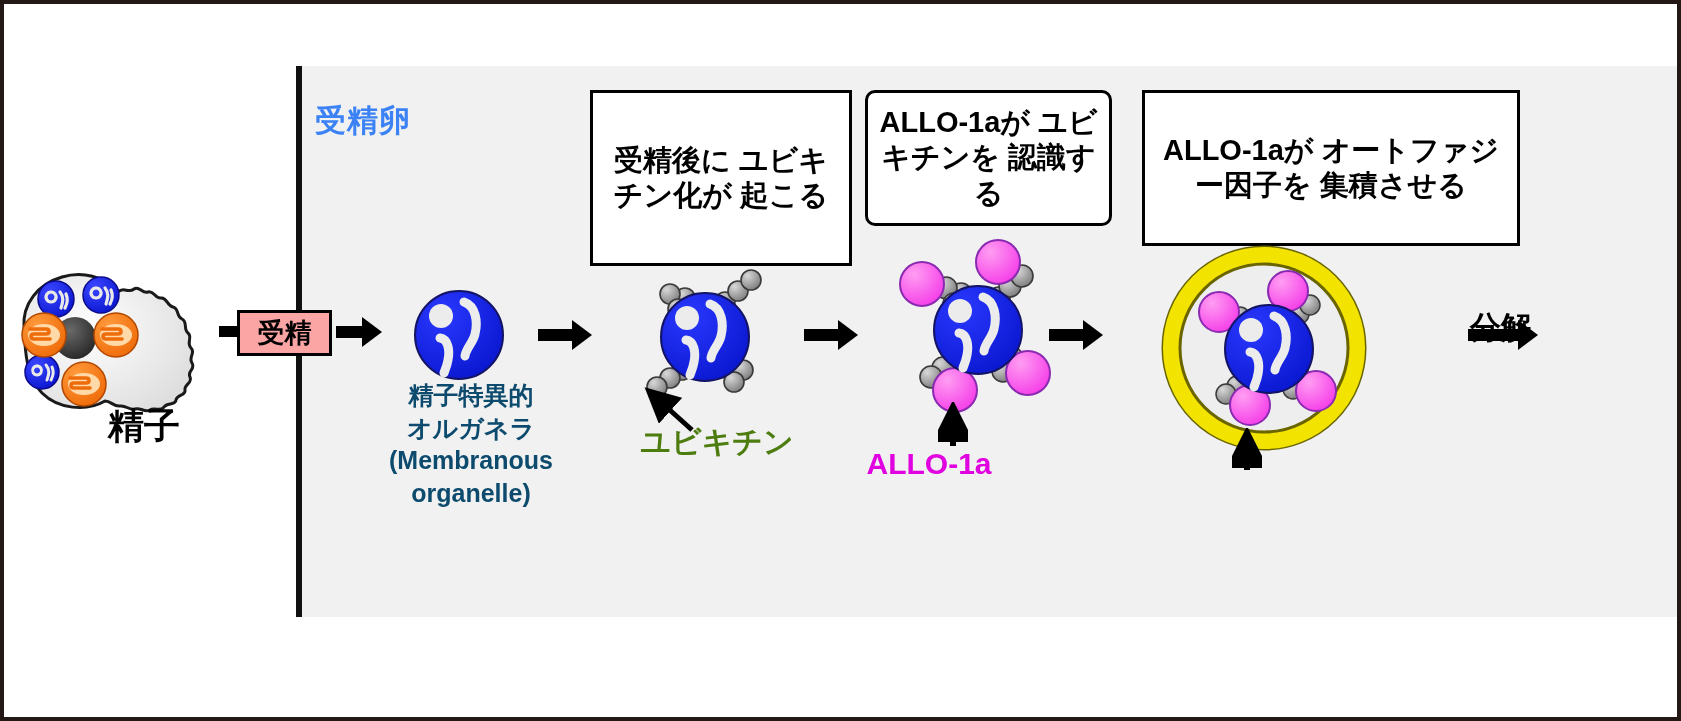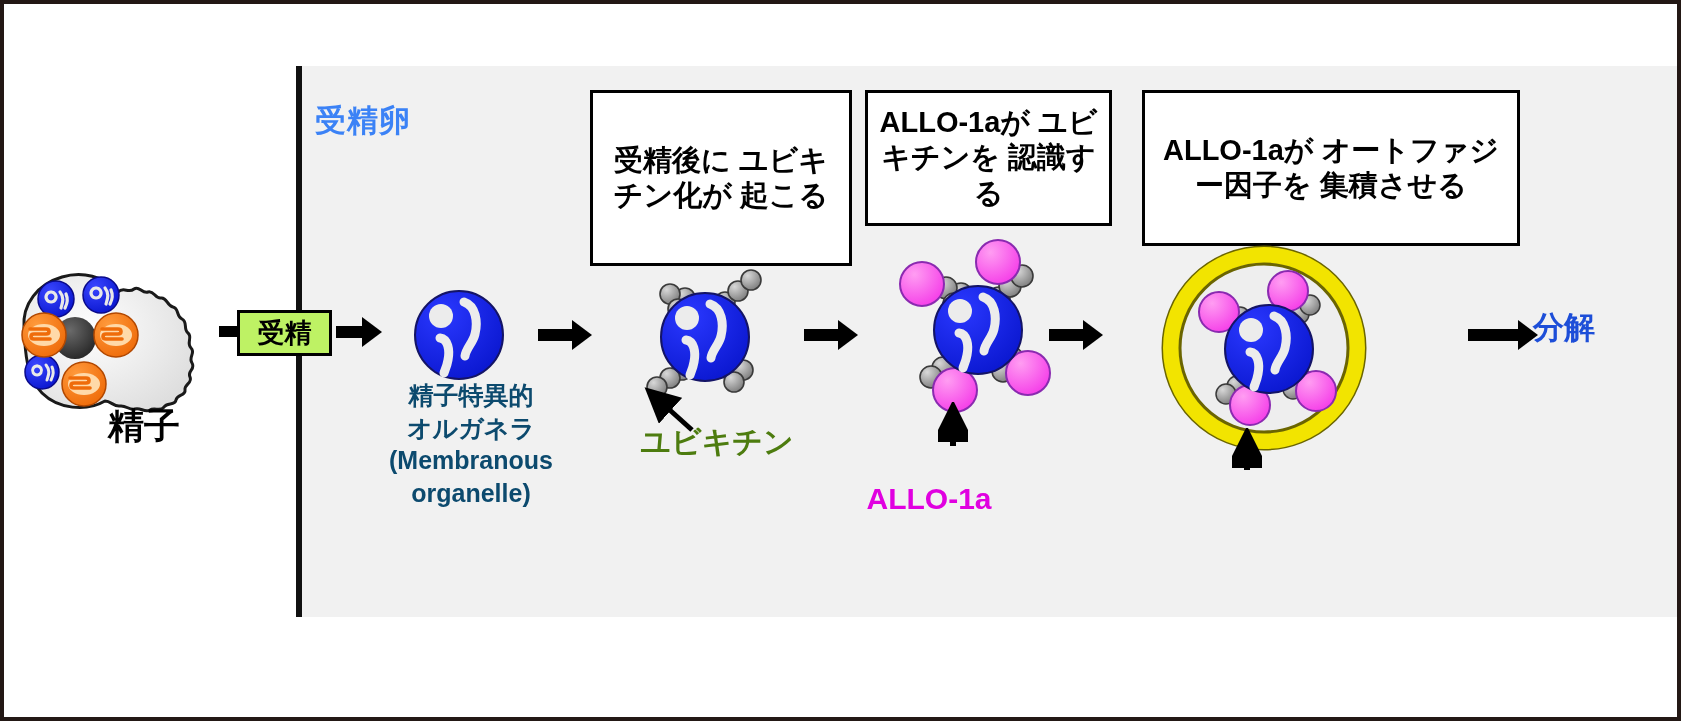--- a/index.html
+++ b/index.html
@@ -41,36 +41,36 @@
     background:#ffffff;
     border:3px solid #000000;
     box-sizing:border-box;
     display:flex;align-items:center;justify-content:center;
     text-align:center;
     font-size:29px;font-weight:bold;line-height:1.22;
     color:#000000;
     padding:6px 8px;
   }
   #step-box-1{left:586px;top:86px;width:262px;height:176px;}
-  #step-box-2{left:861px;top:86px;width:247px;height:136px;}
+  #step-box-2{left:861px;top:86px;width:247px;height:136px;border-radius:10px;}
   #step-box-3{left:1138px;top:86px;width:378px;height:156px;}
 
   
   #sperm{
     position:absolute;left:8px;top:258px;width:215px;height:160px;
   }
   #sperm-label{
     position:absolute;left:70px;top:398px;width:140px;
     text-align:center;font-size:36px;font-weight:bold;color:#000;
   }
 
   
   #fert-box{
     position:absolute;left:233px;top:306px;width:95px;height:46px;
-    background:#bef264;border:3px solid #000;box-sizing:border-box;
+    background:#fca5a5;border:3px solid #000;box-sizing:border-box;
     display:flex;align-items:center;justify-content:center;
     font-size:27px;font-weight:bold;color:#000;
   }
   #fert-line-left{
     position:absolute;left:215px;top:322px;width:22px;height:11px;background:#000;
   }
 
   
   .arrow{
     position:absolute;height:30px;
@@ -95,29 +95,29 @@
   #mo-label{
     left:332px;top:375px;width:270px;
     font-size:25px;line-height:1.30;color:#0c4a6e;
   }
   #ub-label{
     left:613px;top:418px;width:200px;
     font-size:30px;color:#4d7c0f;
   }
   #allo-label{
     left:815px;top:443px;width:220px;
-    font-size:30px;color:#e000e0;margin-top:35px;
+    font-size:30px;color:#e000e0;
   }
   #auto-label{
     left:1080px;top:464px;width:330px;
     font-size:30px;color:#706b00;
   }
   #degrade-label{
-    left:1529px;top:303px;width:110px;
-    font-size:31px;color:#1d4ed8;text-align:left;
+    left:1466px;top:303px;width:110px;
+    font-size:31px;color:#000000;text-align:left;
   }
 </style>
 </head>
 <body>
 
 <div id="page">
 
   <div id="egg-panel"></div>
   <div id="egg-divider"></div>
   <div id="egg-label">受精卵</div>

